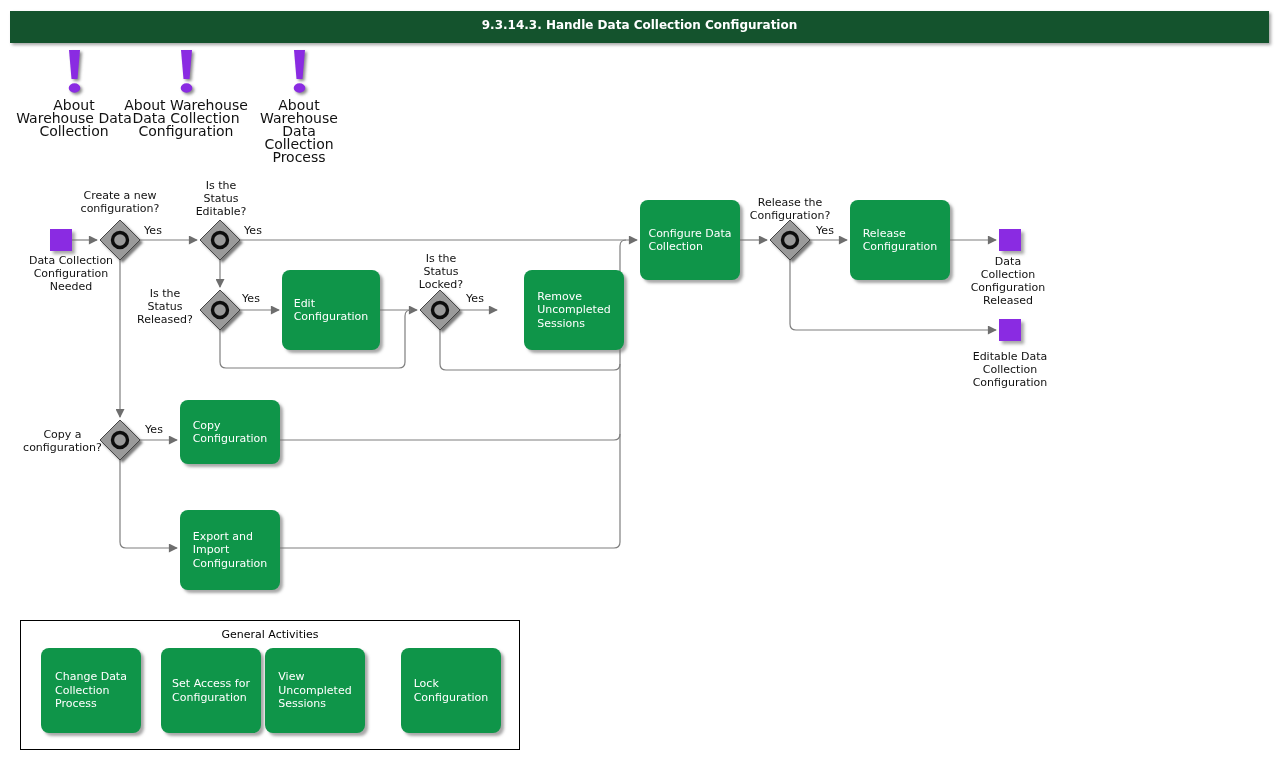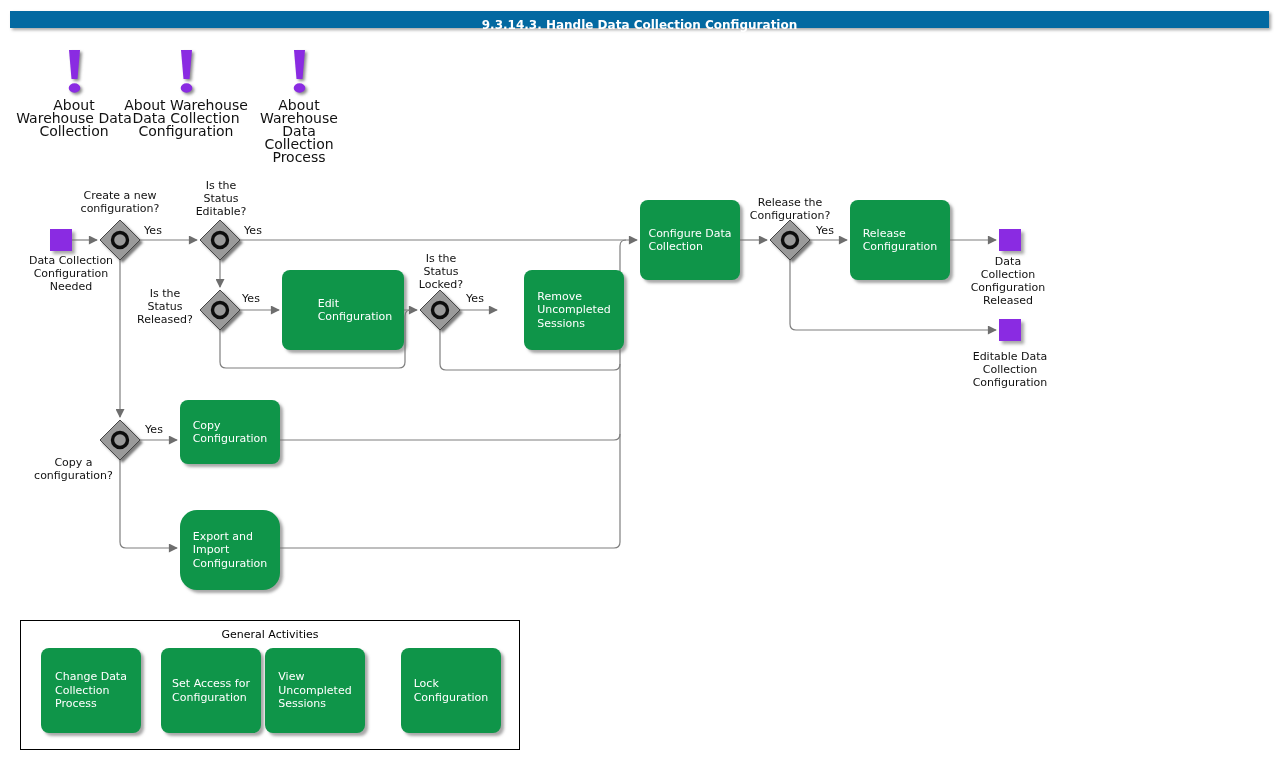--- a/index.html
+++ b/index.html
@@ -1,20 +1,20 @@
 <!DOCTYPE html>
 <html><head>
 <meta charset="utf-8">
 <style>
   html,body{margin:0;padding:0;background:#fff;}
   .canvas{position:relative;width:1280px;height:760px;background:#fff;overflow:hidden;
           font-family:"DejaVu Sans","Liberation Sans",sans-serif;}
   svg.layer{position:absolute;left:0;top:0;width:1280px;height:760px;pointer-events:none;}
 
-  .titlebar{position:absolute;left:10px;top:11px;width:1259px;height:17px;background:#0369a1;
+  .titlebar{position:absolute;left:10px;top:11px;width:1259px;height:32px;background:#14532d;
             color:#fff;font-size:12px;font-weight:bold;text-align:center;line-height:28px;
             box-shadow:2px 2px 3px rgba(0,0,0,.35);}
 
   .note{position:absolute;width:124px;display:flex;flex-direction:column;align-items:center;cursor:pointer;}
   .note svg{display:block;filter:drop-shadow(2.5px 2.5px 1.5px rgba(100,100,100,.75));}
   .note-label{margin-top:5px;font-size:14px;line-height:13px;text-align:center;
               white-space:pre-line;color:#111;}
 
   .lbl{position:absolute;color:#111;font-size:11px;line-height:13px;text-align:center;white-space:pre-line;}
   .yes{width:40px;}
@@ -151,42 +151,42 @@
 Status
 Editable?</div>
   <div class="lbl" style="left:115px;top:287px;width:100px;">Is the
 Status
 Released?</div>
   <div class="lbl" style="left:391px;top:252px;width:100px;">Is the
 Status
 Locked?</div>
   <div class="lbl" style="left:730px;top:196px;width:120px;">Release the
 Configuration?</div>
-  <div class="lbl" style="left:22px;top:428px;width:103px;margin-top:28px;">Copy a
+  <div class="lbl" style="left:11px;top:428px;width:103px;">Copy a
 configuration?</div>
 
   <div class="lbl yes" style="left:133px;top:224px;">Yes</div>
   <div class="lbl yes" style="left:233px;top:224px;">Yes</div>
   <div class="lbl yes" style="left:231px;top:292px;">Yes</div>
   <div class="lbl yes" style="left:455px;top:292px;">Yes</div>
   <div class="lbl yes" style="left:805px;top:224px;">Yes</div>
   <div class="lbl yes" style="left:134px;top:423px;">Yes</div>
 
-  <div class="box" style="left:282px;top:270px;width:98px;height:80px;padding-left:24px;">Edit
+  <div class="box" style="left:282px;top:270px;width:98px;height:80px;">Edit
 Configuration</div>
   <div class="box" style="left:524px;top:270px;width:100px;height:80px;">Remove
 Uncompleted
 Sessions</div>
   <div class="box" style="left:640px;top:200px;width:100px;height:80px;">Configure Data
 Collection</div>
   <div class="box" style="left:850px;top:200px;width:100px;height:80px;">Release
 Configuration</div>
   <div class="box" style="left:180px;top:400px;width:100px;height:64px;">Copy
 Configuration</div>
-  <div class="box" style="left:180px;top:510px;width:100px;height:80px;border-radius:17px;">Export and
+  <div class="box" style="left:180px;top:510px;width:100px;height:80px;">Export and
 Import
 Configuration</div>
 
   <div class="general">
     <div class="general-title">General Activities</div>
     <div class="box gbox" style="left:20px;">Change Data
 Collection
 Process</div>
     <div class="box gbox" style="left:140px;">Set Access for
 Configuration</div>

